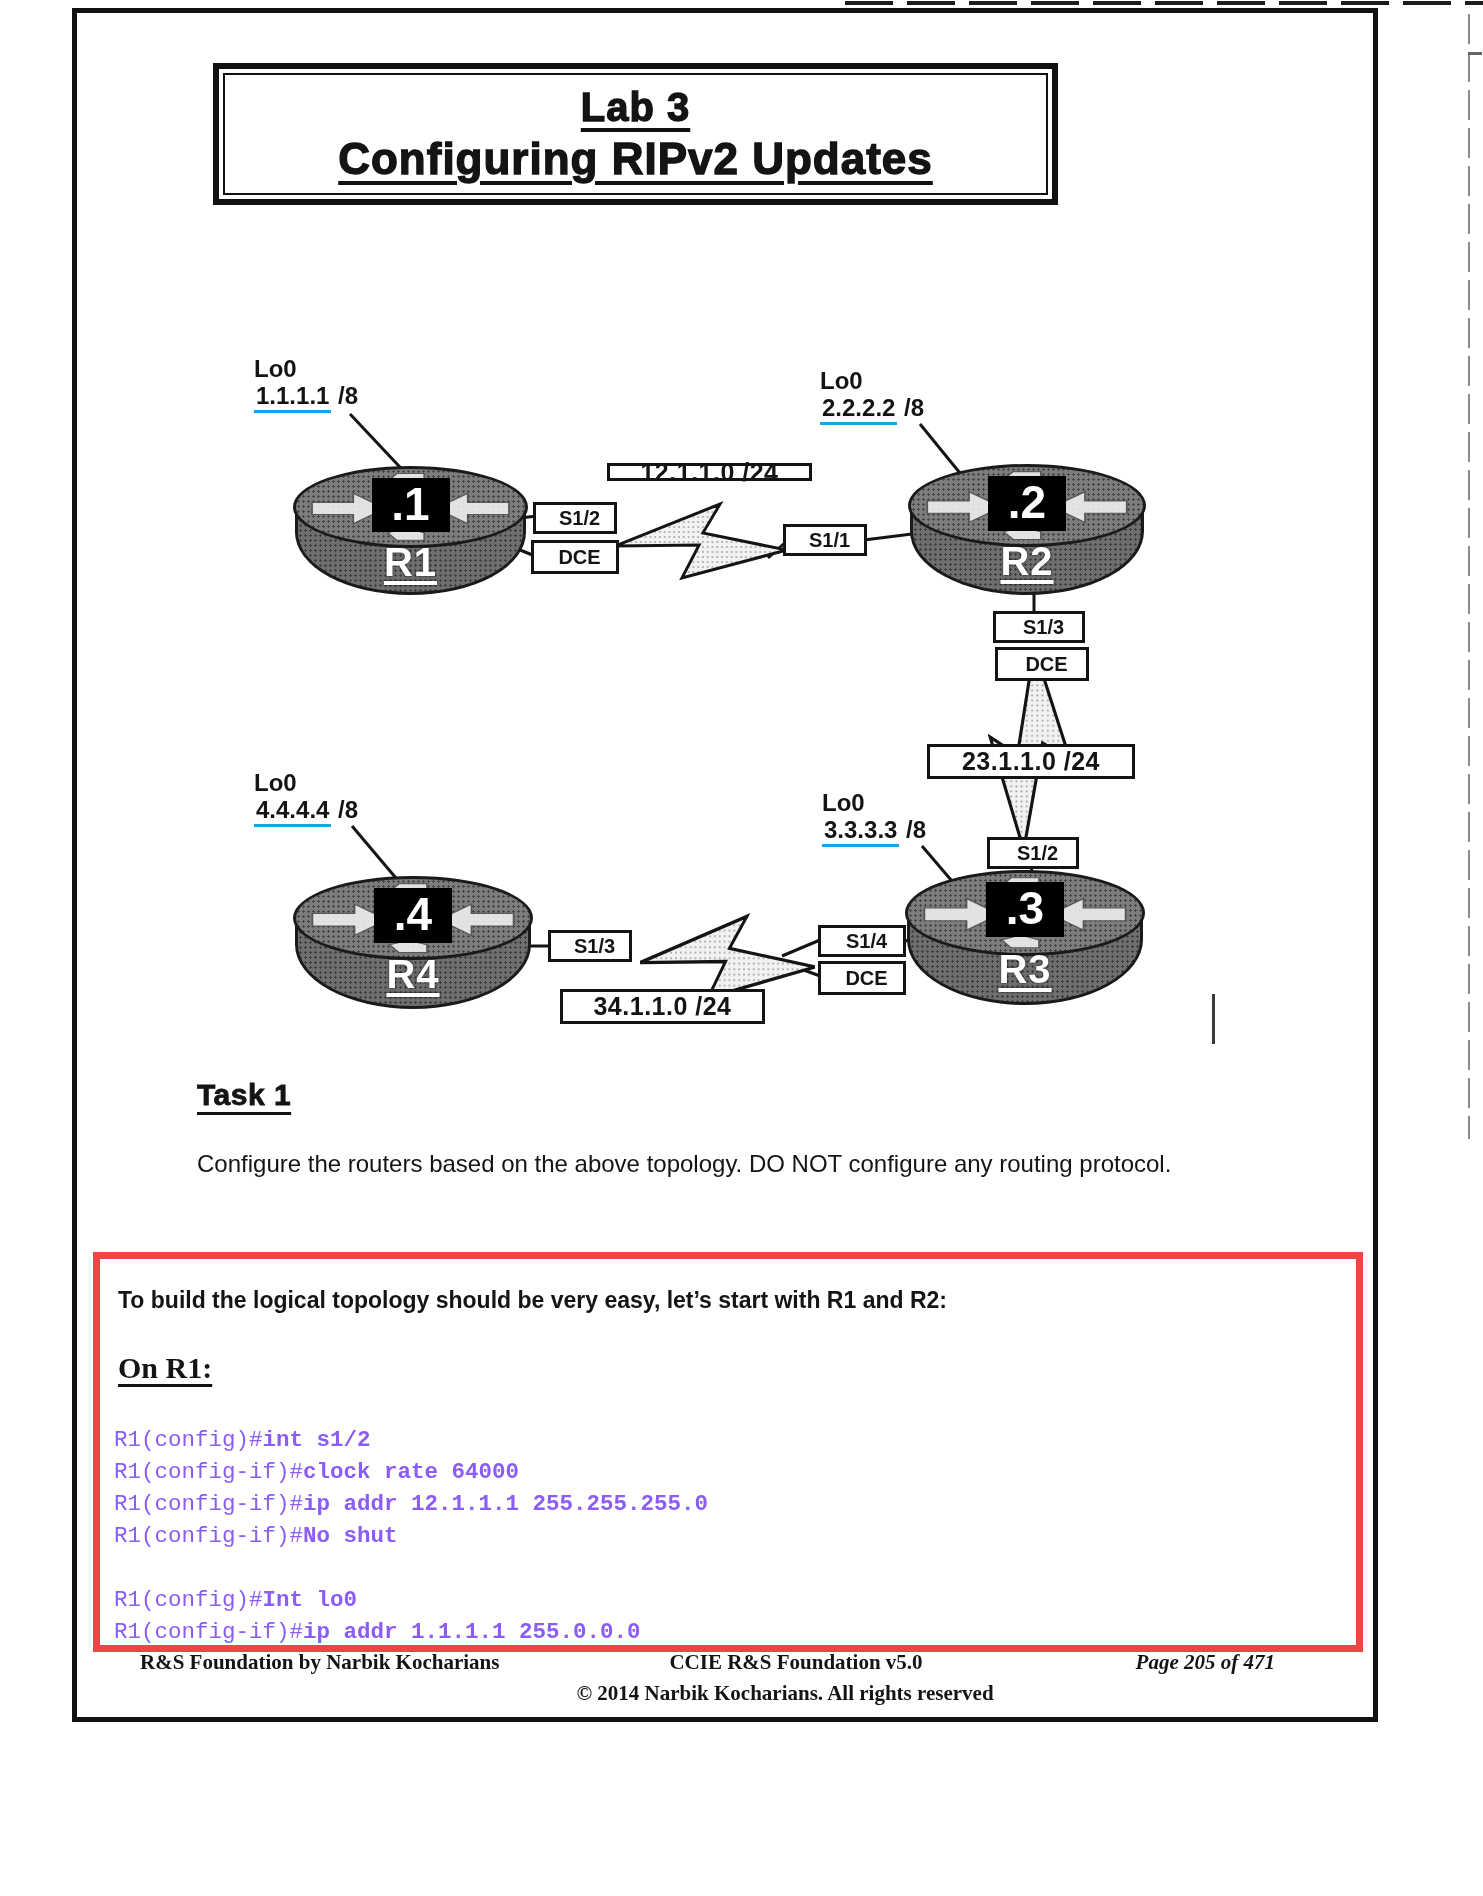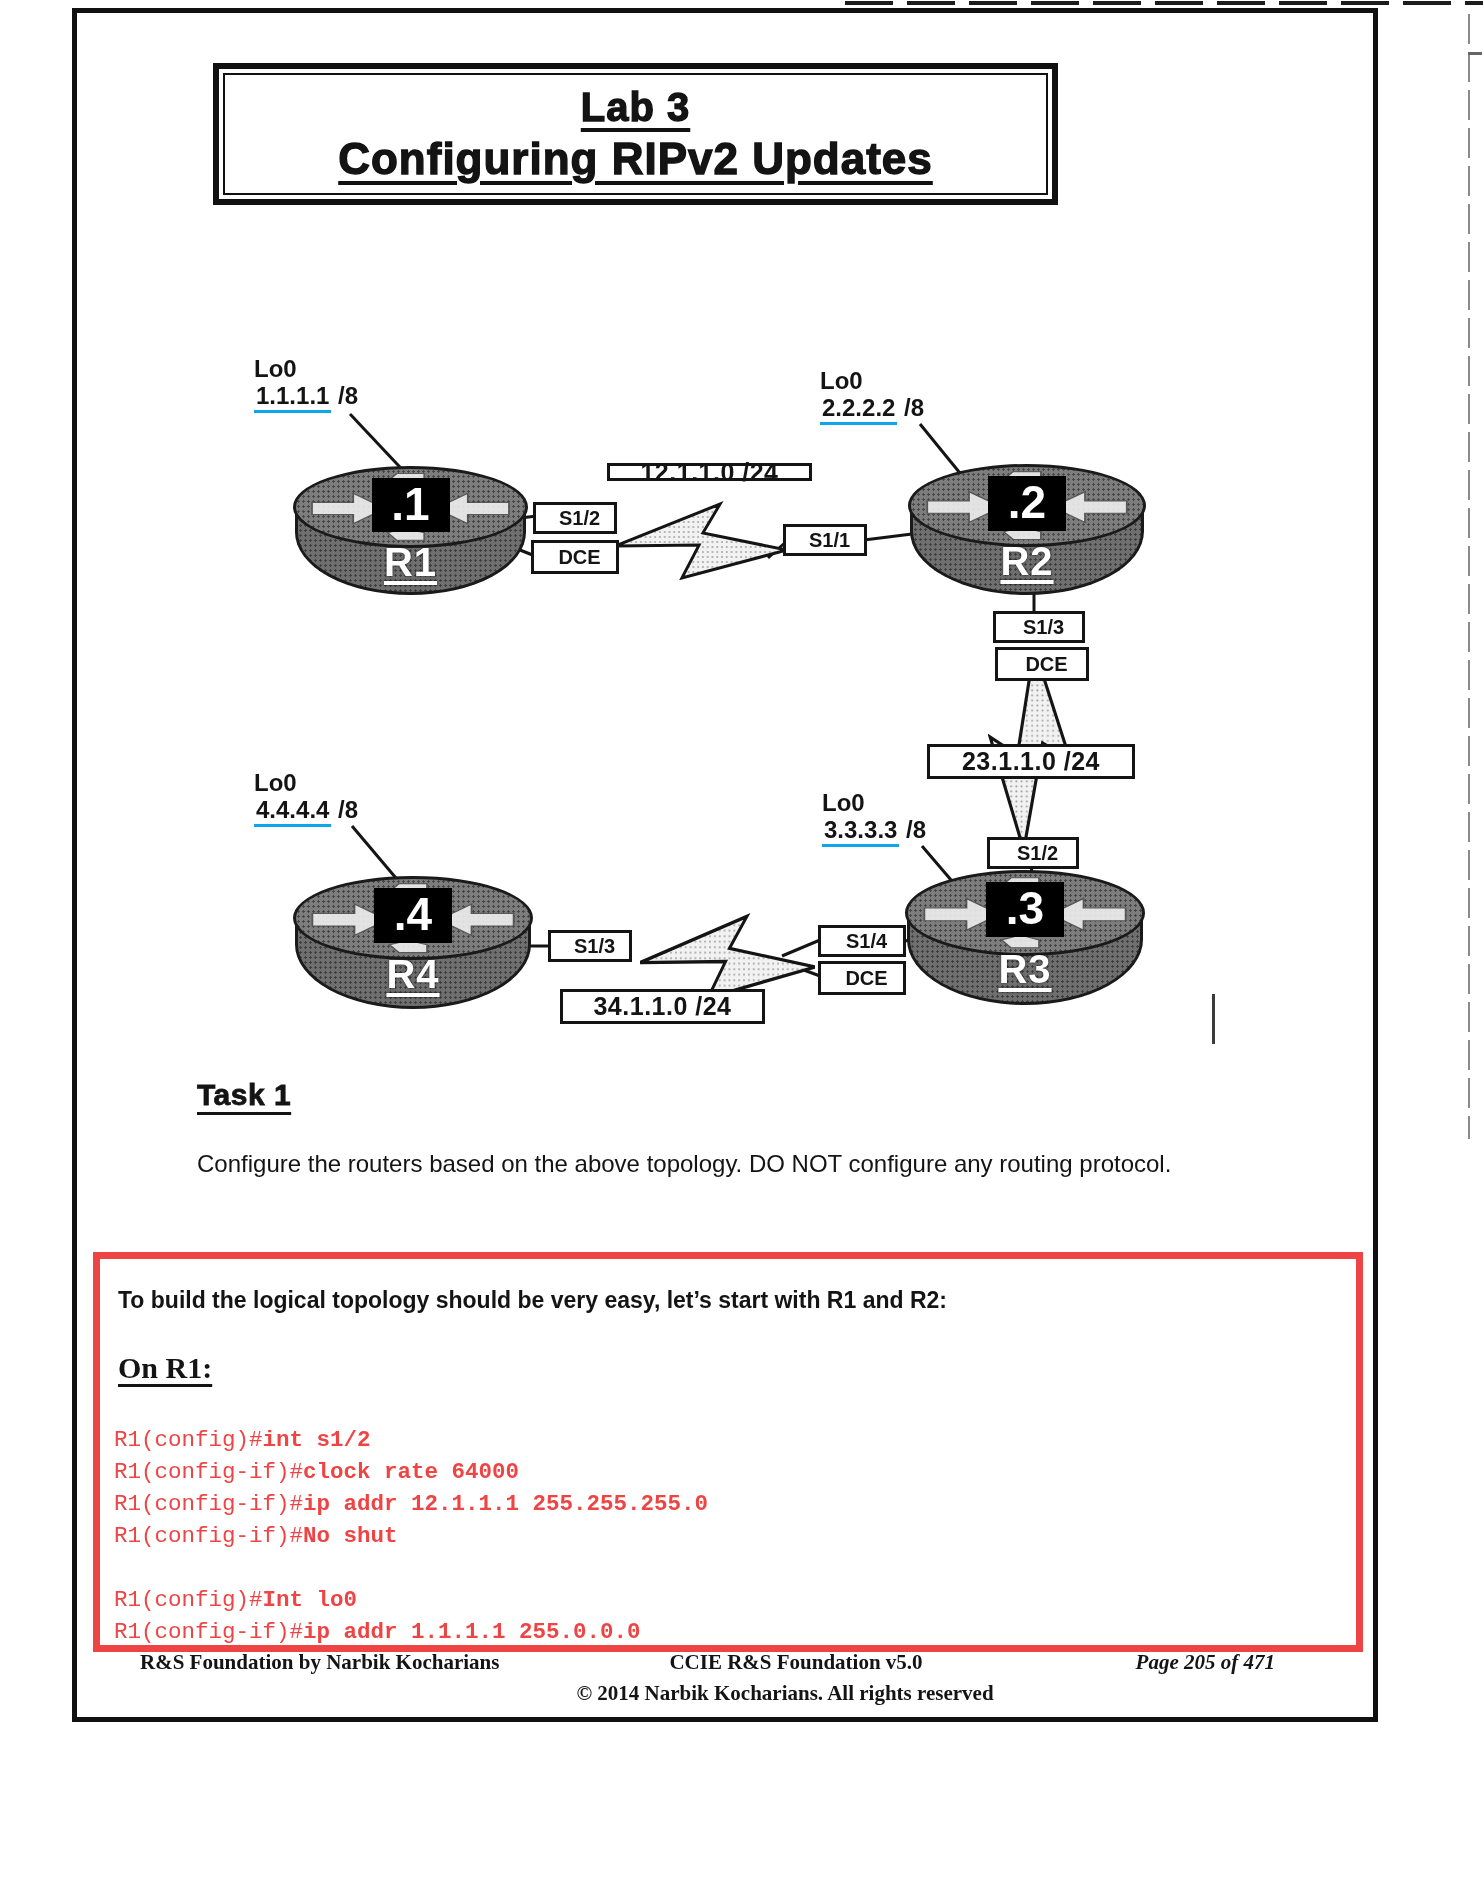--- a/index.html
+++ b/index.html
@@ -71,21 +71,21 @@
 
   
   .instr-box { position:absolute; left:93px; top:1212px; width:1270px; height:400px;
                border:7px solid #ef4444; box-sizing:border-box;margin-top:40px; }
   .intro { position:absolute; left:18px; top:28px; font-size:23px; font-weight:bold; width:1200px; }
   .onr1  { position:absolute; left:18px; top:92px; font-family:"Liberation Serif", serif;
            font-size:30px; font-weight:bold;
            text-decoration:underline; text-decoration-thickness:2.5px; text-underline-offset:6px; }
   .console { position:absolute; left:14px; top:168px; }
   .cl { height:32px; font-family:"Liberation Mono","DejaVu Sans Mono",monospace;
-        font-size:22.5px; white-space:pre; color:#ef4444; }
+        font-size:22.5px; white-space:pre; color:#8b5cf6; }
   .cl .prompt { font-weight:400; }
   .cl .cmd { font-weight:700; }
 
   
   .footer-left  { position:absolute; left:140px; top:1650px; font-family:"Liberation Serif",serif;
                   font-weight:bold; font-size:21px; }
   .footer-center{ position:absolute; left:596px; top:1650px; width:400px; text-align:center;
                   font-family:"Liberation Serif",serif; font-weight:bold; font-size:21px; }
   .footer-page  { position:absolute; left:1095px; top:1650px; width:180px; text-align:right;
                   font-family:"Liberation Serif",serif; font-weight:bold; font-style:italic; font-size:21px; }

